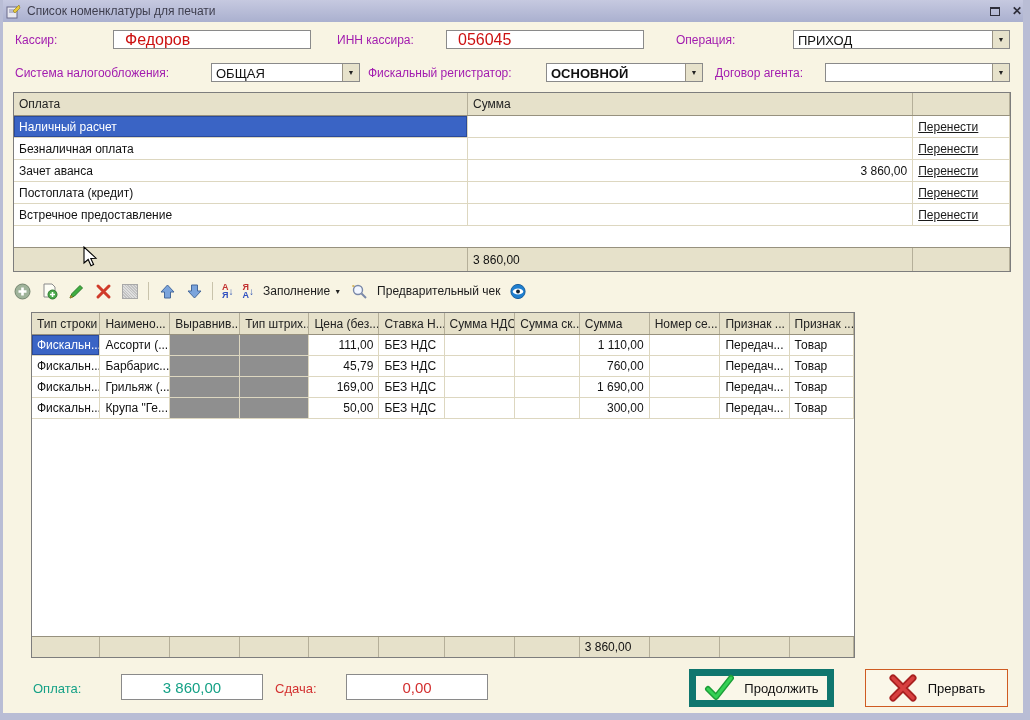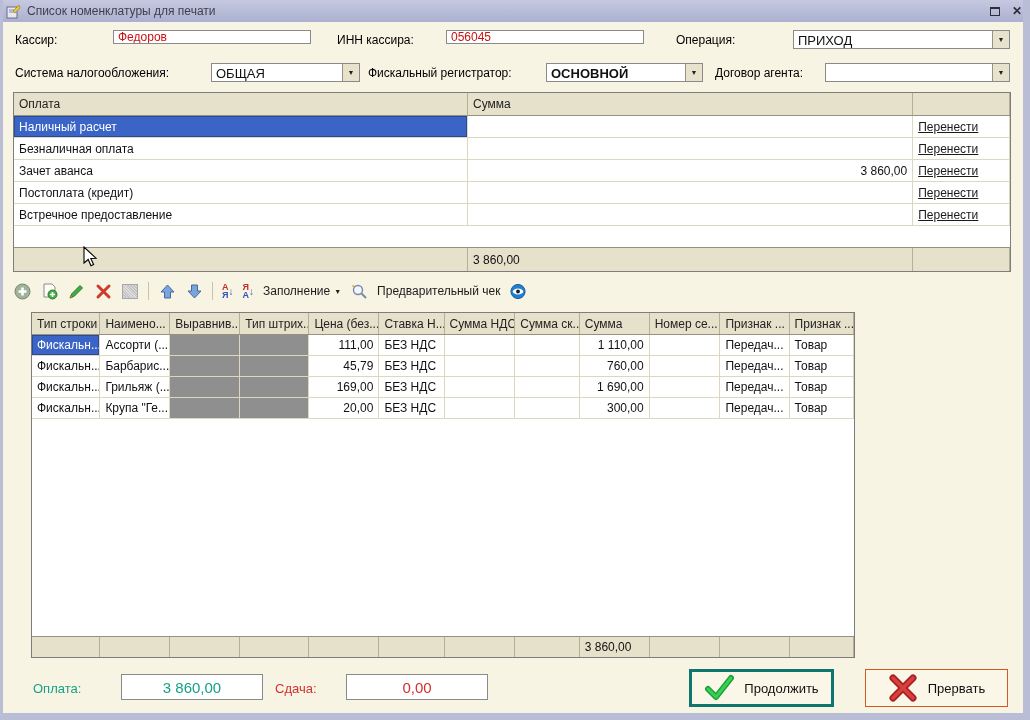--- a/index.html
+++ b/index.html
@@ -10,23 +10,23 @@
             border-bottom:7px solid #b9bdd5; overflow:hidden; }
   .titlebar { position:absolute; top:0; left:-3px; width:1030px; height:22px;
               background:linear-gradient(#c6c9e0,#aab0cf); display:flex; align-items:center;
               padding:0 6px; }
   .title-text { font-size:12px; color:#3e3e4e; margin-left:6px; }
   .win-btns { margin-left:auto; display:flex; gap:8px; align-items:center; }
   .wbtn { width:14px; height:14px; display:flex; align-items:center; justify-content:center;
           color:#2e2e3a; font-size:12px; cursor:default; }
   .maxglyph { width:10px; height:9px; border:1px solid #2e2e3a; border-top-width:2px; }
 
-  .lbl { position:absolute; font-size:12px; color:#000000; white-space:nowrap; }
-  .tfield { position:absolute; height:14px; background:#fff; border:1px solid #8a8a8a;
-            font-size:12px; padding:1px 4px; color:#cc1111; font-family:inherit; }
+  .lbl { position:absolute; font-size:12px; color:#a21caf; white-space:nowrap; }
+  .tfield { position:absolute; height:19px; background:#fff; border:1px solid #8a8a8a;
+            font-size:16px; padding:1px 11px; color:#cc1111; font-family:inherit; }
   .combo { position:absolute; height:19px; background:#fff; border:1px solid #8a8a8a; display:flex; }
   .combo .val { flex:1; font-size:13px; padding:2px 4px; color:#111; white-space:nowrap; overflow:hidden; }
   .combo .btn { width:17px; background:#e7e2cb; border-left:1px solid #9a9384;
                 display:flex; align-items:center; justify-content:center; font-size:7px; color:#222; }
 
   .grid { position:absolute; background:#fff; border:1px solid #7d7d7d; display:flex; flex-direction:column; }
   .g-head { display:flex; background:#e6e1ca; border-bottom:1px solid #97917e; flex:0 0 23px; }
   .g-head .cell { border-right:1px solid #b5af99; font-size:12px; color:#222;text-align:center; }
   .g-row { display:flex; flex:0 0 22px; border-bottom:1px solid #ddd7c0; background:#fff; }
   .cell { display:flex; align-items:center; padding:0 5px; white-space:nowrap; overflow:hidden;
@@ -59,21 +59,21 @@
             background:repeating-linear-gradient(45deg,#c2c2c2 0 1px,#dedede 1px 2px); }
   .sortico { display:flex; align-items:center; }
   .sortico .letters { display:flex; flex-direction:column; line-height:8px; font-size:9px; font-weight:bold; }
   .sortico .arrow { font-size:10px; color:#2f55b5; font-weight:bold; }
 
   .bigfield { position:absolute; height:26px; background:#fff; border:1px solid #8a8a8a;
               display:flex; align-items:center; justify-content:center; font-size:15px; }
   .biglbl { position:absolute; font-size:13px; }
   .actbtn { position:absolute; height:38px; background:#faf7e9; display:flex; align-items:center;
             justify-content:center; gap:10px; font-size:13px; color:#111; cursor:pointer; }
-  .btn-continue { border:3px solid #0f766e; }
+  .btn-continue { border:7px solid #0f766e; }
   .btn-abort { border:1px solid #cf5b22; }
   .cursor { position:absolute; z-index:50; pointer-events:none; }
 </style>
 </head>
 <body>
 
 <div class="window">
 
   <div class="titlebar">
     <svg width="15" height="15" viewBox="0 0 15 15">
@@ -298,21 +298,21 @@
       <div class="cell c8 num">1 690,00</div>
       <div class="cell c9"></div>
       <div class="cell c10">Передач...</div>
       <div class="cell c11">Товар</div>
     </div>
     <div class="g-row">
       <div class="cell c0">Фискальн...</div>
       <div class="cell c1">Крупа "Ге...</div>
       <div class="cell c2 graycell"></div>
       <div class="cell c3 graycell"></div>
-      <div class="cell c4 num">20,00</div>
+      <div class="cell c4 num">50,00</div>
       <div class="cell c5">БЕЗ НДС</div>
       <div class="cell c6"></div>
       <div class="cell c7"></div>
       <div class="cell c8 num">300,00</div>
       <div class="cell c9"></div>
       <div class="cell c10">Передач...</div>
       <div class="cell c11">Товар</div>
     </div>
     <div class="g-fill"></div>
     <div class="g-foot">

